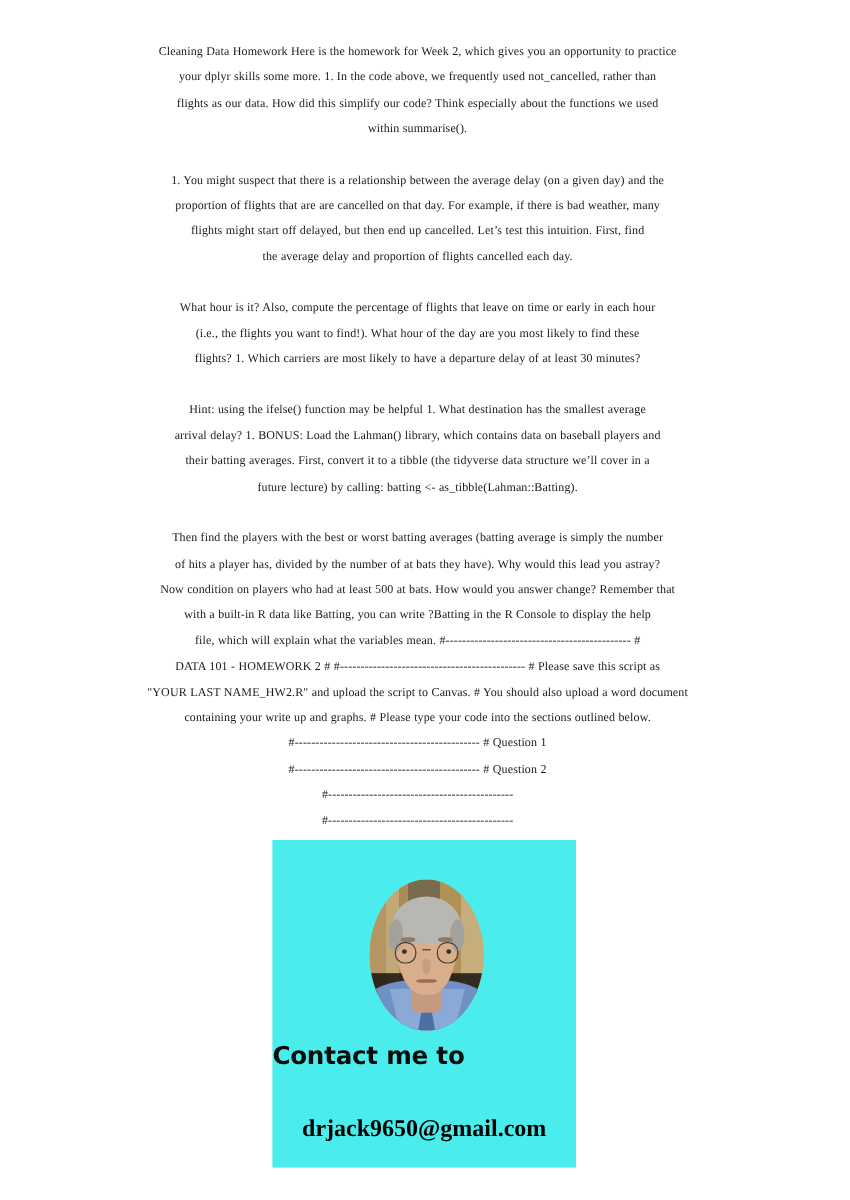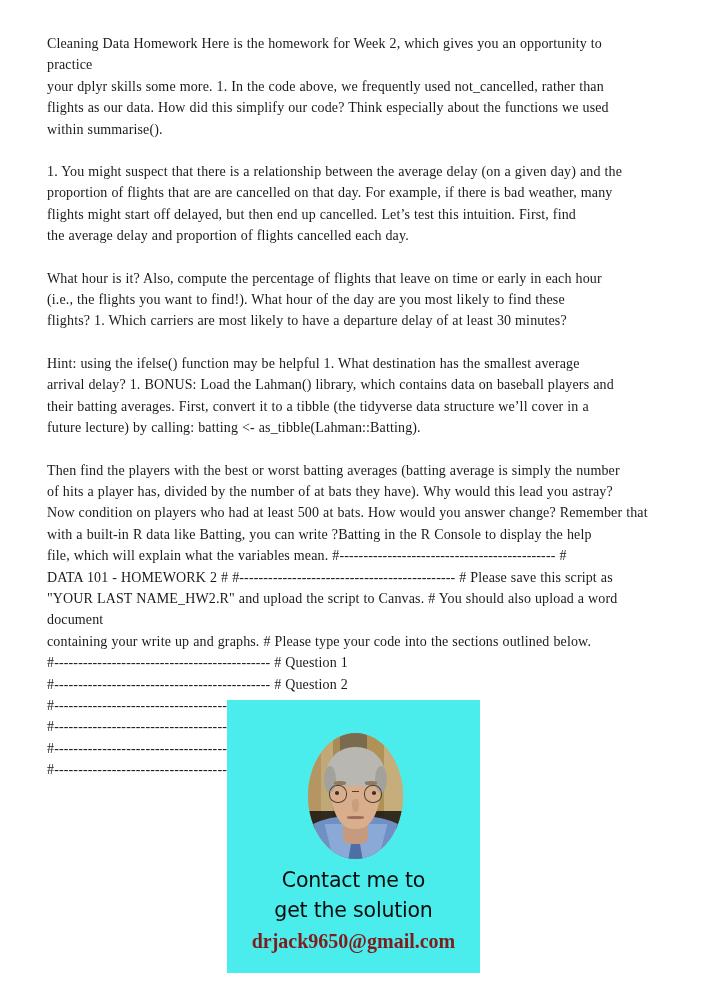--- a/index.html
+++ b/index.html
@@ -26,25 +26,25 @@
   }
 
   #doc-body {
     position: absolute;
     left: 47px;
     top: 33px;
     width: 602px;
   }
 
   .para {
-    font-size: 14px;
+    font-size: 10px;
     line-height: 21.4px;
     margin: 0 0 21px 0;
     white-space: pre-wrap;
-    text-align: left;
+    text-align: center;
     letter-spacing: 0.01em;
     word-spacing: 0.02em;
   }
 
   .para:last-child {
     margin-bottom: 16px;
   }
 
   
   #promo-overlay {
@@ -233,42 +233,42 @@
     height: 2.2%;
     margin-left: -8.5%;
     background: #a06a5c;
     border-radius: 40%;
   }
 
   #promo-line1, #promo-line2 {
     position: absolute;
     left: 0;
     width: 253px;
-    text-align: center;
+    text-align: left;
     font-family: "DejaVu Sans", "Liberation Sans", sans-serif;
-    font-weight: 400;
+    font-weight: 700;
     font-size: 20.5px;
     line-height: 24px;
     color: #0b0b0b;
     letter-spacing: -0.2px;
   }
   #promo-line1 { top: 168px; }
   #promo-line2 { top: 198px; }
 
   #promo-email {
     position: absolute;
     left: 0;
     top: 229px;
     width: 253px;
     text-align: center;
     font-family: "Liberation Serif", "DejaVu Serif", serif;
     font-weight: 700;
     font-size: 20px;
     line-height: 24px;
-    color: #7f1d1d;
+    color: #000000;
   }
 </style>
 </head>
 <body>
 
 <div id="doc-page">
 
   <div id="doc-body">
     <p class="para">Cleaning Data Homework Here is the homework for Week 2, which gives you an opportunity to practice
 your dplyr skills some more. 1. In the code above, we frequently used not_cancelled, rather than
@@ -320,18 +320,17 @@
       <div class="ph-glass-l"></div>
       <div class="ph-glass-r"></div>
       <div class="ph-bridge"></div>
       <div class="ph-eye-l"></div>
       <div class="ph-eye-r"></div>
       <div class="ph-nose"></div>
       <div class="ph-mouth"></div>
     </div>
 
     <div id="promo-line1">Contact me to</div>
-    <div id="promo-line2">get the solution</div>
     <div id="promo-email">drjack9650@gmail.com</div>
 
   </div>
 
 </div>
 
 </body></html>

